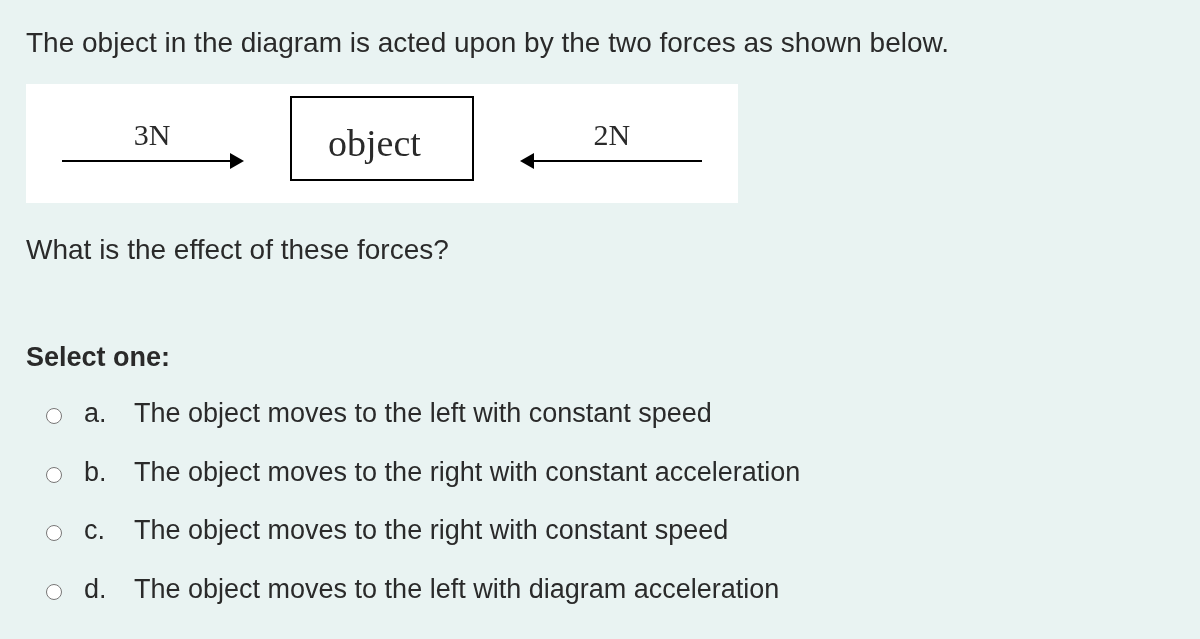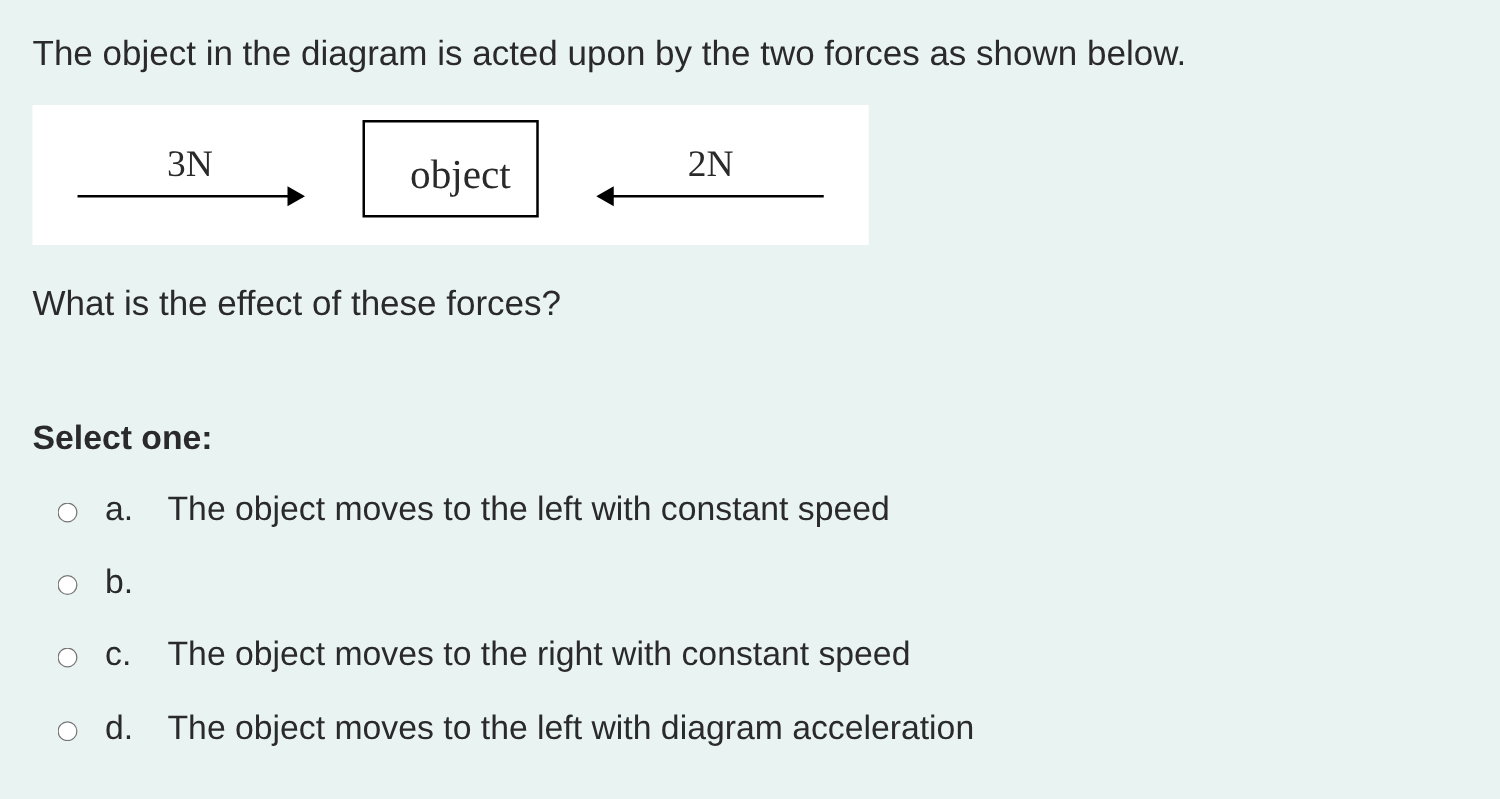--- a/index.html
+++ b/index.html
@@ -51,23 +51,23 @@
       content: "";
       position: absolute;
       left: -2px; top: 50%;
       transform: translateY(-50%);
       border-right: 14px solid #000;
       border-top: 8px solid transparent;
       border-bottom: 8px solid transparent;
     }
     .object-box {
       border: 2px solid #000;
-      padding: 20px 20px 10px 36px;
+      padding: 20px 51px 10px 36px;
       font-family: "Times New Roman", serif;
-      font-size: 33px;
+      font-size: 38px;
       margin: 0 6px;
       background: #fff;
     }
     .subquestion { margin-bottom: 70px; }
     .select-one { margin-bottom: 12px; font-size: 27px; font-weight: bold; }
     .options { list-style: none; }
     .option {
       display: flex;
       align-items: baseline;
       gap: 14px;
@@ -109,20 +109,21 @@
 
 <ul class="options">
   <li class="option">
     <input type="radio" name="answer" style="">
     <span class="opt-letter">a.</span>
     <span class="opt-text">The object moves to the left with constant speed</span>
   </li>
   <li class="option">
     <input type="radio" name="answer" style="">
     <span class="opt-letter">b.</span>
+    <span class="opt-text">The object moves to the right with constant acceleration</span>
   </li>
   <li class="option">
     <input type="radio" name="answer" style="">
     <span class="opt-letter">c.</span>
     <span class="opt-text">The object moves to the right with constant speed</span>
   </li>
   <li class="option">
     <input type="radio" name="answer" style="">
     <span class="opt-letter">d.</span>
     <span class="opt-text">The object moves to the left with diagram acceleration</span>

